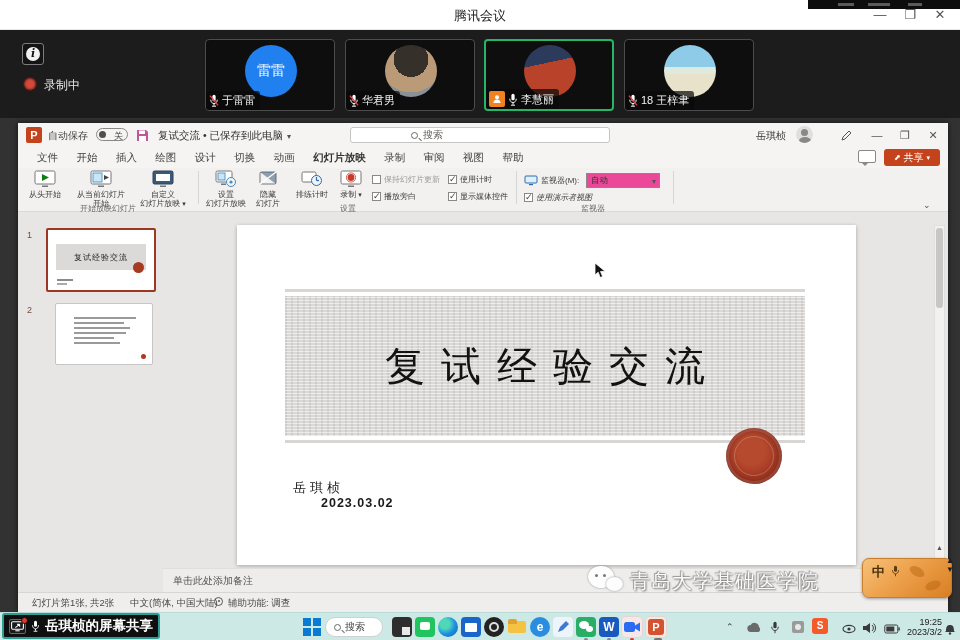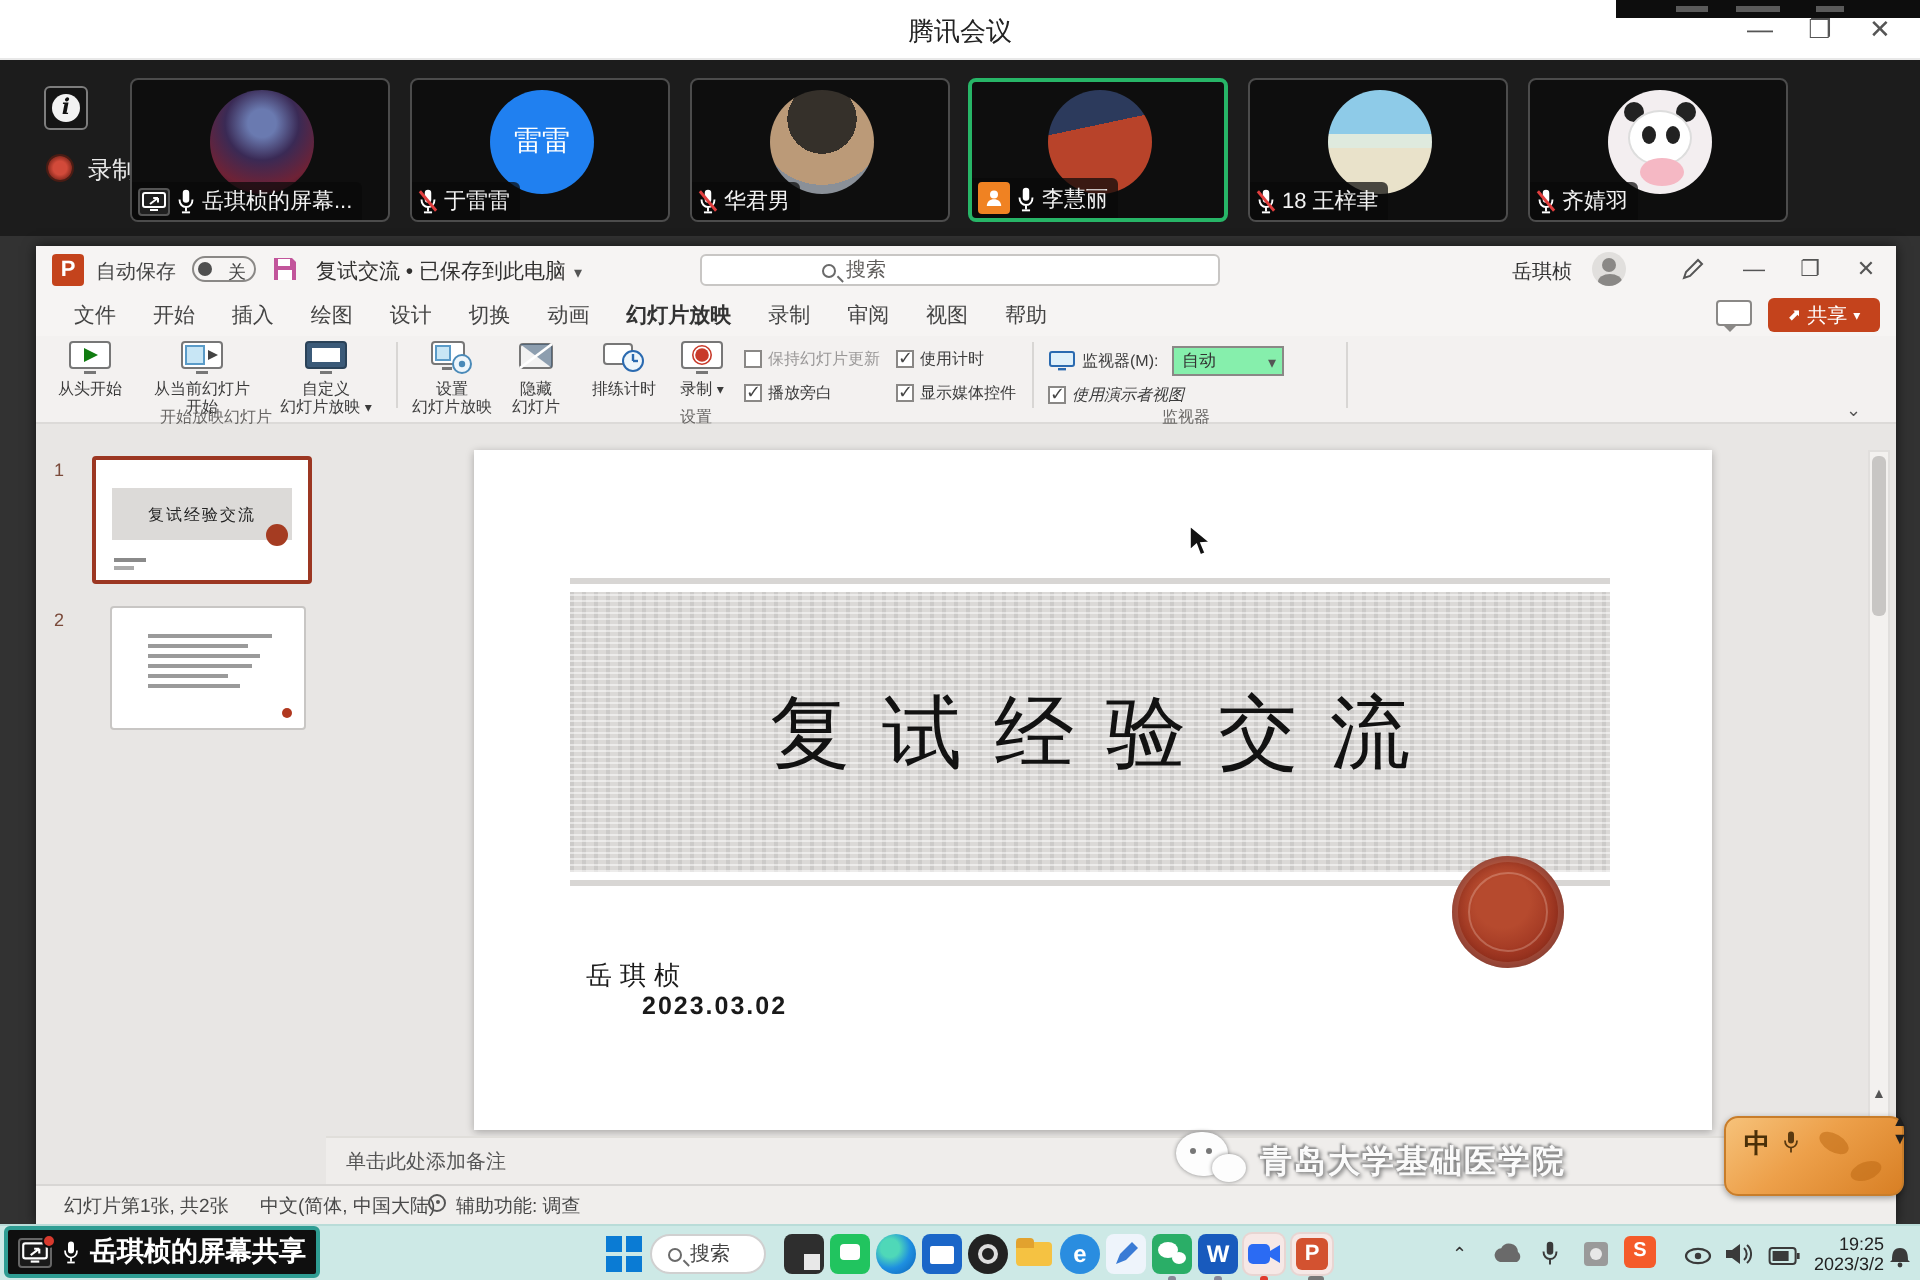--- a/index.html
+++ b/index.html
@@ -64,21 +64,21 @@
 
   .ribbon { left:0; top:45px; width:930px; height:44px; background:#f3f1f0; border-bottom:1px solid #dcdad8; }
   .rbtn { position:absolute; top:2px; text-align:center; color:#3b3b3b; font-size:8px; line-height:9px; }
   .rbtn svg { display:block; margin:0 auto 2px; }
   .rsep { position:absolute; top:3px; width:1px; height:33px; background:#d8d6d4; }
   .rgl { position:absolute; top:35px; font-size:8px; color:#686664; text-align:center; }
   .cbrow { position:absolute; display:flex; align-items:center; gap:3px; font-size:8px; color:#3b3b3b; }
   .cbrow.dis { color:#9a9898; }
   .cb { width:9px; height:9px; border:1px solid #8a8886; background:#fff; position:relative; flex:0 0 auto; }
   .cb.checked::after { content:"✓"; position:absolute; left:0px; top:-2px; font-size:9px; color:#444; }
-  .mon-dd { position:absolute; left:455px; top:4px; width:56px; height:15px; background:#86efac; border:1px solid #8a8886; font-size:8.5px; color:#333; line-height:13px; padding-left:4px; }
+  .mon-dd { position:absolute; left:455px; top:4px; width:74px; height:15px; background:#ec4899; border:1px solid #8a8886; font-size:8.5px; color:#333; line-height:13px; padding-left:4px; }
   .mon-dd::after { content:"▾"; position:absolute; right:3px; top:1px; font-size:8px; color:#555; }
   .rib-collapse { left:905px; top:32px; font-size:9px; color:#555; }
 
   .content { left:0; top:89px; width:930px; height:380px; background:#e8e6e4; }
   .thumb-num { font-size:9px; color:#7a4a3a; }
   .thumb1 { left:28px; top:16px; width:110px; height:64px; background:#fff; border:2px solid #9c3722; border-radius:2px; }
   .thumb2 { left:37px; top:91px; width:98px; height:62px; background:#fff; border:1px solid #c8c6c4; border-radius:2px; }
   .mini-band { position:absolute; left:8px; top:14px; right:8px; height:26px; background:#dcdad8; display:flex; align-items:center; justify-content:center; }
   .mini-title { font-family:"DejaVu Serif",serif; font-size:8px; letter-spacing:1px; color:#222; white-space:nowrap; }
   .mini-stamp { position:absolute; right:10px; top:32px; width:11px; height:11px; border-radius:50%; background:#a53c22; }
@@ -107,21 +107,21 @@
   .varrow { position:absolute; left:1px; font-size:7px; color:#555; }
 
   .notes { left:145px; top:356px; width:772px; height:24px; background:#efedeb; border-top:1px solid #e0deda; font-size:10px; color:#555; padding:5px 0 0 10px; }
   .statusbar { left:0; top:469px; width:930px; height:20px; background:#f0eeec; border-top:1px solid #d8d6d4; font-size:9.5px; color:#484848; }
   .statusbar span { position:absolute; top:4px; }
   .acc-ic { position:absolute; left:196px; top:5px; width:9px; height:9px; border:1px solid #555; border-radius:50%; }
   .acc-ic::after { content:""; position:absolute; left:3px; top:1.5px; width:2px; height:2px; border-radius:50%; background:#555; }
 
   
   .watermark { left:588px; top:566px; display:flex; align-items:center; gap:4px; z-index:50; }
-  .wm-text { font-size:16px; font-weight:bold; color:rgba(255,255,255,.96);
+  .wm-text { font-size:20px; font-weight:normal; color:rgba(255,255,255,.96);
              text-shadow:0 0 1px #8a8a8a, 1px 1px 2px #777, -1px -1px 1px #999; letter-spacing:1px; }
   .wm-logo { position:relative; width:38px; height:30px; }
   .wm-b1 { position:absolute; left:0; top:0; width:26px; height:22px; border-radius:50% 50% 46% 54%; background:#fdfdfd; box-shadow:0 0 2px #888; }
   .wm-b1 i { position:absolute; width:3px; height:3px; border-radius:50%; background:#777; top:8px; }
   .wm-b2 { position:absolute; left:18px; top:11px; width:17px; height:14px; border-radius:50%; background:#fdfdfd; box-shadow:0 0 2px #888; }
 
   .ime { left:862px; top:558px; width:90px; height:40px; border-radius:7px; z-index:40;
          background:linear-gradient(140deg,#f6c27a 0%,#eda04a 45%,#d87f24 100%); border:1px solid #c87d2a; box-shadow:0 1px 3px rgba(0,0,0,.35); }
   .ime .zh { position:absolute; left:9px; top:4px; font-size:13px; font-weight:bold; color:#4a3008; }
   .ime .leaf { position:absolute; width:16px; height:9px; border-radius:50%; background:rgba(190,105,20,.55); }
@@ -163,39 +163,20 @@
     <span style="left:100px;width:14px;"></span>
   </div>
 
   <div class="abs video-strip">
     <div class="abs info-btn">
         <span class="ic">i</span>
       </div>
     <div class="abs rec-dot"></div>
     <div class="abs rec-label">录制中</div>
 
-    <div class="abs tile" style="left:65px;">
-      <div class="avatar" style="background:radial-gradient(circle at 50% 32%, #6a7ab0 0 16%, #3a2a55 42%, #6e2236 72%, #401020 100%);"></div>
-      <div class="namebar">
-        <span class="badge-share">
-          <svg width="14" height="12" viewBox="0 0 14 12" style="position:absolute;left:0;top:0;">
-              <rect x="1.5" y="1.5" width="11" height="7" rx="1" fill="none" stroke="#fff" stroke-width="1"></rect>
-              <path d="M5 7 L9 4 M9 4 L6.6 4 M9 4 L9 6.2" stroke="#fff" stroke-width="1" fill="none"></path>
-              <rect x="5" y="9.5" width="4" height="1" fill="#fff"></rect>
-            </svg>
-        </span>
-        <svg width="10" height="13" viewBox="0 0 12 16">
-            <rect x="4" y="1" width="4" height="8" rx="2" fill="#fff"></rect>
-            <path d="M2 7c0 3 1.8 4.7 4 4.7S10 10 10 7" stroke="#fff" stroke-width="1.2" fill="none"></path>
-            <line x1="6" y1="12" x2="6" y2="14.5" stroke="#fff" stroke-width="1.2"></line>
-            <line x1="3.5" y1="15" x2="8.5" y2="15" stroke="#fff" stroke-width="1.2"></line>
-          </svg>
-        <span class="nm">岳琪桢的屏幕...</span>
-      </div>
-    </div>
 
     <div class="abs tile" style="left:205px;">
       <div class="avatar" style="background:#2080f0;">
         <div class="av-txt">雷雷</div>
       </div>
       <div class="namebar">
         <svg width="10" height="13" viewBox="0 0 12 16">
             <rect x="4" y="1" width="4" height="8" rx="2" fill="#fff"></rect>
             <path d="M2 7c0 3 1.8 4.7 4 4.7S10 10 10 7" stroke="#fff" stroke-width="1.2" fill="none"></path>
             <line x1="6" y1="12" x2="6" y2="14.5" stroke="#fff" stroke-width="1.2"></line>
@@ -246,40 +227,20 @@
             <rect x="4" y="1" width="4" height="8" rx="2" fill="#fff"></rect>
             <path d="M2 7c0 3 1.8 4.7 4 4.7S10 10 10 7" stroke="#fff" stroke-width="1.2" fill="none"></path>
             <line x1="6" y1="12" x2="6" y2="14.5" stroke="#fff" stroke-width="1.2"></line>
             <line x1="3.5" y1="15" x2="8.5" y2="15" stroke="#fff" stroke-width="1.2"></line>
             <line x1="1" y1="2" x2="11" y2="14" stroke="#e03e3e" stroke-width="1.8"></line>
           </svg>
         <span class="nm">18 王梓聿</span>
       </div>
     </div>
 
-    <div class="abs tile" style="left:764px;">
-      <div class="avatar" style="background:#f3eef0;">
-        <span class="panda-ear" style="left:8px;"></span>
-        <span class="panda-ear" style="left:34px;"></span>
-        <span class="panda-face"></span>
-        <span class="panda-eye" style="left:17px;"></span>
-        <span class="panda-eye" style="left:29px;"></span>
-        <span class="panda-pink"></span>
-      </div>
-      <div class="namebar">
-        <svg width="10" height="13" viewBox="0 0 12 16">
-            <rect x="4" y="1" width="4" height="8" rx="2" fill="#fff"></rect>
-            <path d="M2 7c0 3 1.8 4.7 4 4.7S10 10 10 7" stroke="#fff" stroke-width="1.2" fill="none"></path>
-            <line x1="6" y1="12" x2="6" y2="14.5" stroke="#fff" stroke-width="1.2"></line>
-            <line x1="3.5" y1="15" x2="8.5" y2="15" stroke="#fff" stroke-width="1.2"></line>
-            <line x1="1" y1="2" x2="11" y2="14" stroke="#e03e3e" stroke-width="1.8"></line>
-          </svg>
-        <span class="nm">齐婧羽</span>
-      </div>
-    </div>
   </div>
 
   <div class="abs ppt">
 
     <div class="abs ppt-titlebar">
       <div class="abs ppt-icon">P</div>
       <div class="abs autosave">自动保存</div>
       <div class="abs toggle">
         <span class="knob"></span>
         <span class="st">关</span>

